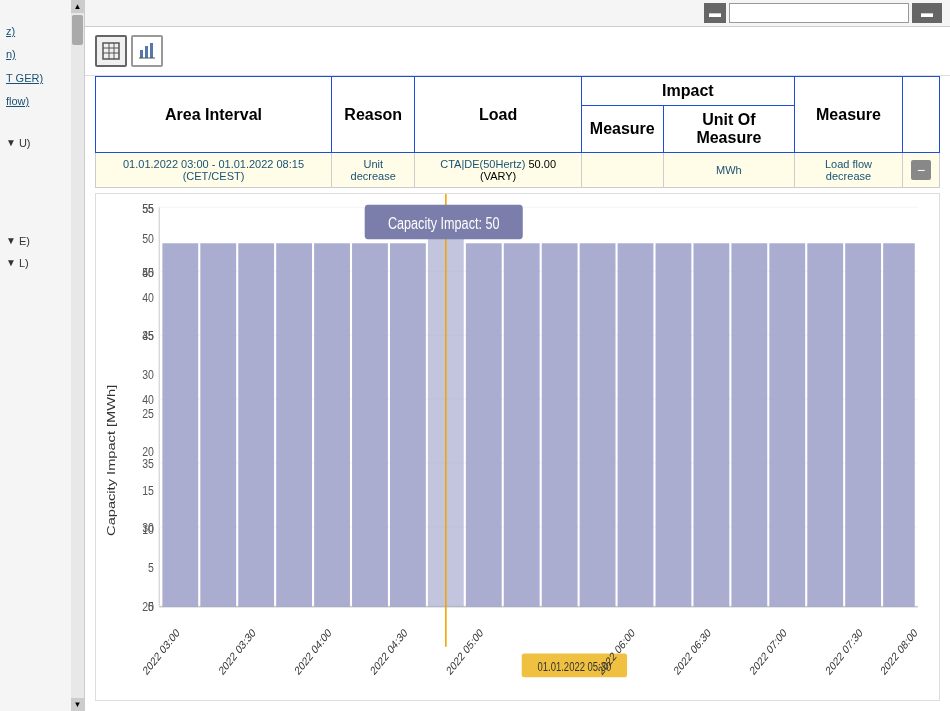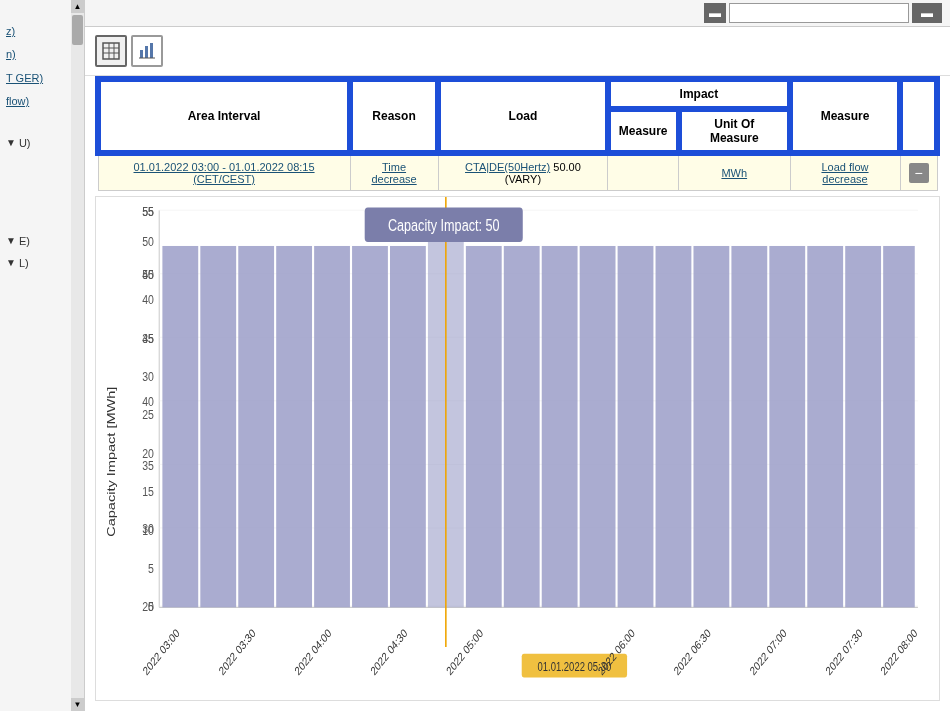--- a/index.html
+++ b/index.html
@@ -127,40 +127,39 @@
     }
 
     .grid-table {
       width: 100%;
       border-collapse: collapse;
       font-size: 11px;
     }
 
     .grid-table th {
       background: white;
-      border: 6px solid #1d4ed8;
+      border: 1px solid #1d4ed8;
       padding: 5px 8px;
       text-align: center;
       font-weight: bold;
-      font-size: 12px;
+      font-size: 16px;
     }
 
     .grid-table td {
       border: 1px solid #ccc;
       padding: 5px 8px;
       text-align: center;
     }
 
     .row-highlight {
       background: #fffde7;
     }
 
     .link-style {
       color: #1a5276;
-      text-decoration: underline;
       cursor: pointer;
     }
 
     .chart-wrapper {
       flex: 1;
       position: relative;
       margin: 0 10px 10px 10px;
       border: 1px solid #ddd;
       background: white;
       min-height: 0;
@@ -254,21 +253,21 @@
             <th>Measure</th>
             <th>Unit Of Measure</th>
           </tr>
         </thead>
         <tbody>
           <tr class="row-highlight">
             <td>
               <span class="link-style">01.01.2022 03:00 - 01.01.2022 08:15 (CET/CEST)</span>
             </td>
             <td>
-              <span class="link-style">Time decrease</span>
+              <span class="link-style">Unit decrease</span>
             </td>
             <td><span class="link-style">CTA|DE(50Hertz)</span>&nbsp;<span>50.00 (VARY)</span></td>
             <td></td>
             <td>
               <span class="link-style">MWh</span>
             </td>
             <td>
               <span class="link-style">Load flow decrease</span>
             </td>
             <td>

